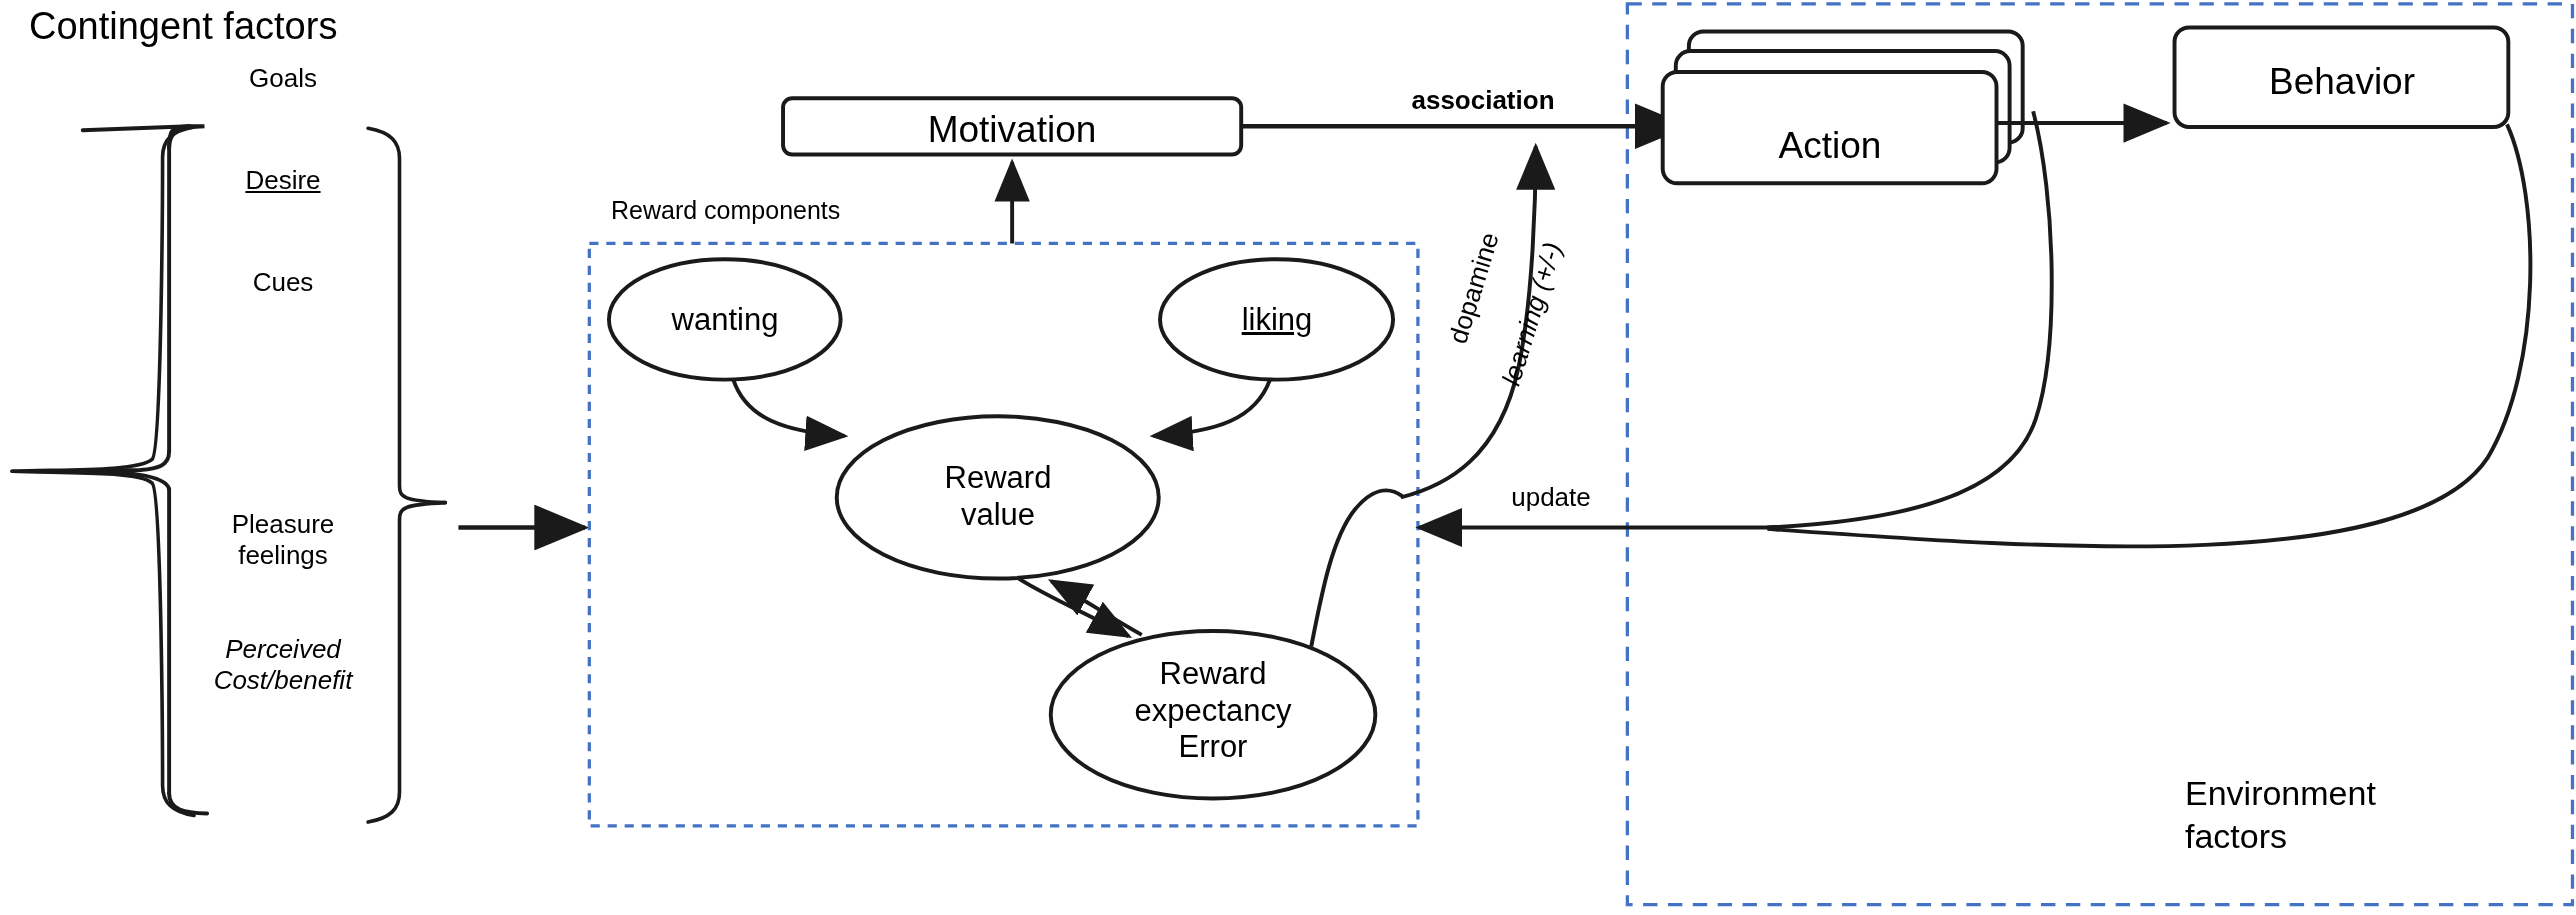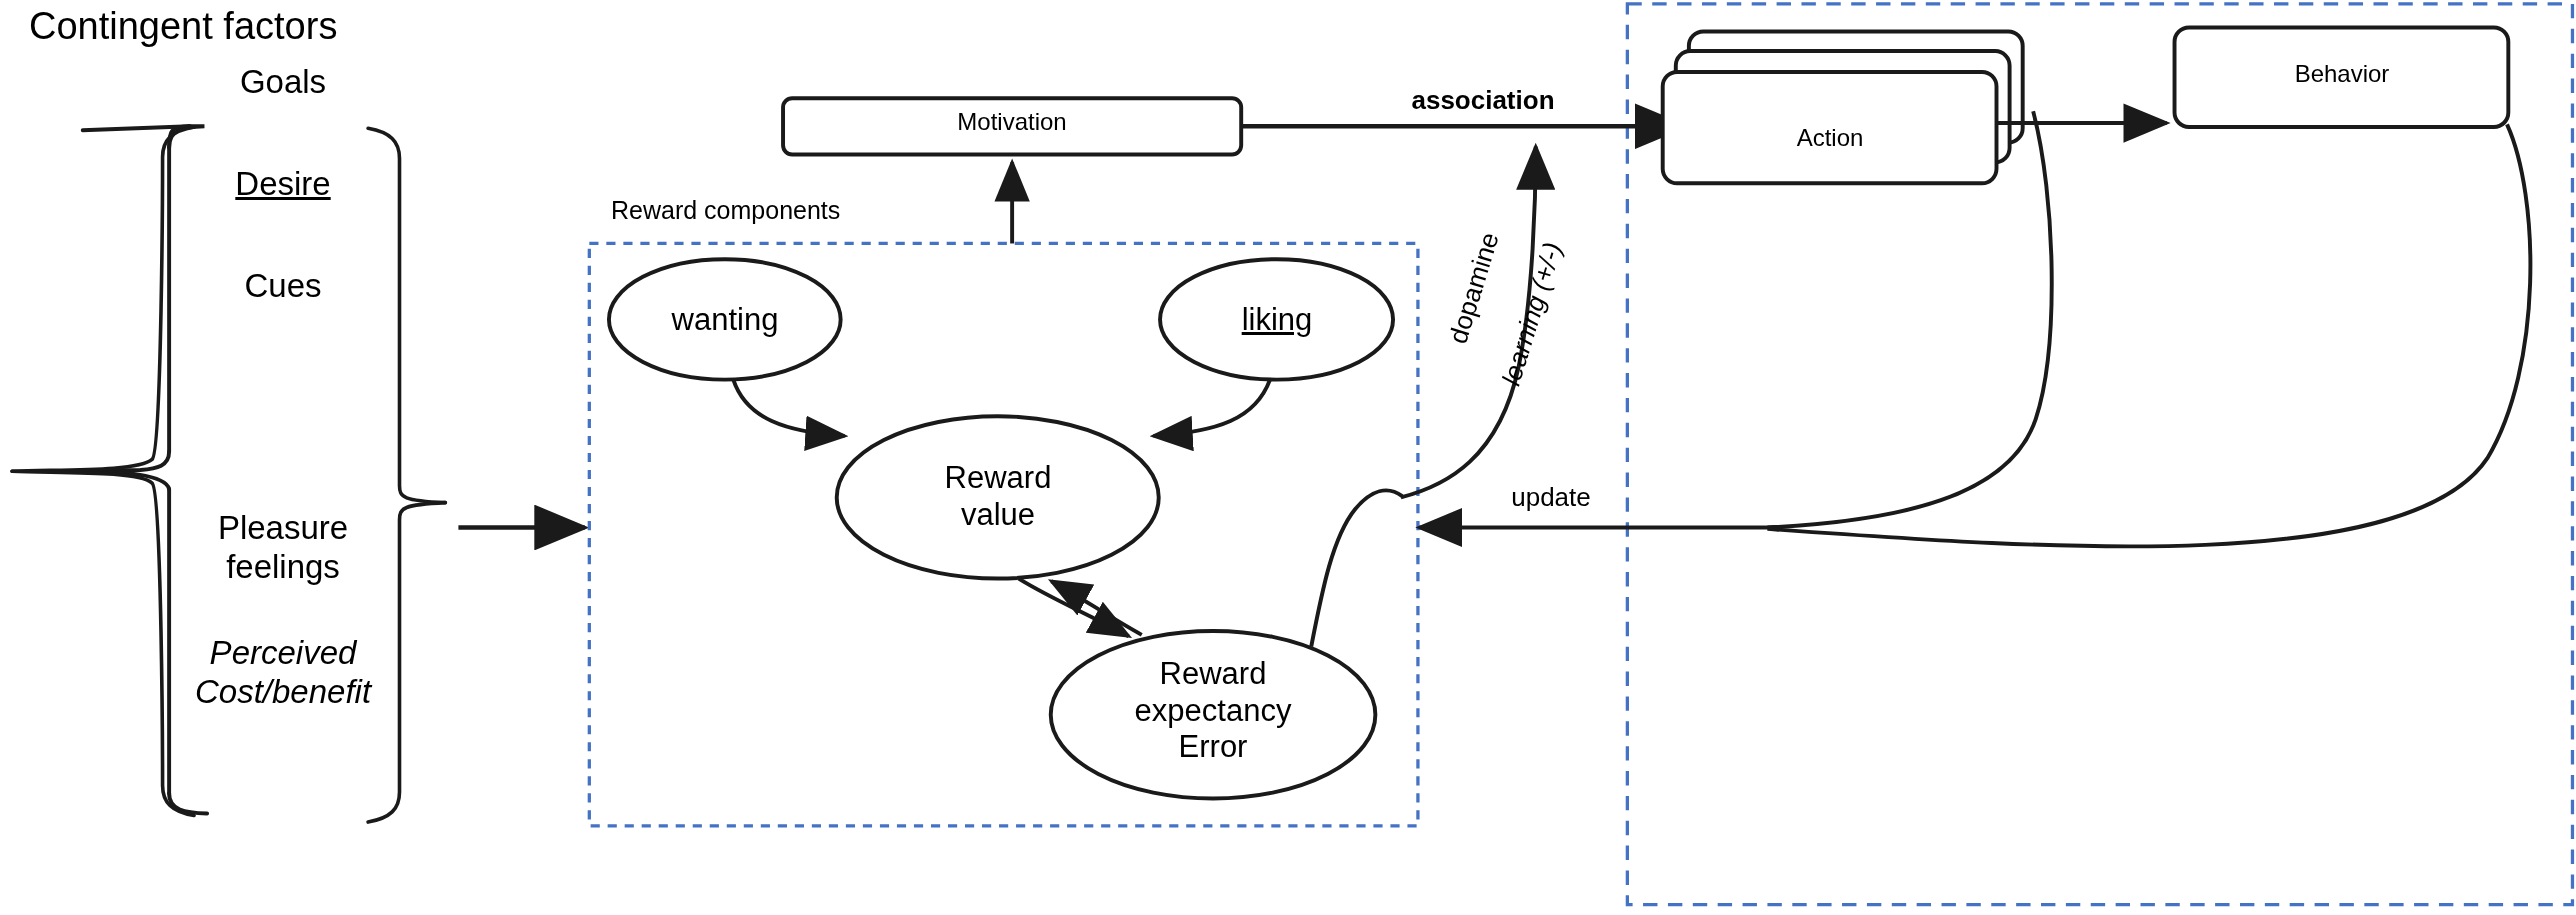--- a/index.html
+++ b/index.html
@@ -3,25 +3,25 @@
 <meta charset="utf-8">
 <style>
   html,body{margin:0;padding:0;background:#ffffff;}
   body{width:2576px;height:915px;position:relative;overflow:hidden;
        font-family:"Liberation Sans","DejaVu Sans",sans-serif;color:#000;}
   #stage{position:absolute;left:0;top:0;width:2576px;height:729px;}
   svg#canvas{position:absolute;left:0;top:0;width:2576px;height:915px;}
   .lbl{position:absolute;white-space:pre;line-height:1.18;color:#000;}
   .ctr{text-align:center;transform:translateX(-50%);}
   .title{font-size:38px;}
-  .item{font-size:33px;}
+  .item{font-size:26px;}
   .nodetxt{font-size:31px;}
   .smalltxt{font-size:25px;}
   .edgelbl{font-size:26px;}
-  .boxtxt{font-size:24px;}
+  .boxtxt{font-size:37px;}
   .envtxt{font-size:34px;line-height:1.25;}
   .rot-dopa{transform:translate(-50%,-50%) rotate(-73deg);}
   .rot-learn{transform:translate(-50%,-50%) rotate(-73deg);font-style:italic;}
 </style>
 </head>
 <body>
 
 <div id="stage">
 
   <svg id="canvas" viewBox="0 0 3935 1398" xmlns="http://www.w3.org/2000/svg">
@@ -139,15 +139,17 @@
 Error</div>
 
   <div class="lbl edgelbl ctr" style="left:1483px;top:85px;font-weight:bold;">association</div>
   <div class="lbl edgelbl rot-dopa" style="left:1474px;top:288px;">dopamine</div>
   <div class="lbl edgelbl rot-learn" style="left:1532px;top:314px;">learning (+/-)</div>
   <div class="lbl edgelbl ctr" style="left:1551px;top:482px;">update</div>
 
   <div class="lbl boxtxt ctr" style="left:1830px;top:110px;margin-top:14px;">Action</div>
   <div class="lbl boxtxt ctr" style="left:2342px;top:60px;">Behavior</div>
 
+  <div class="lbl envtxt" style="left:2185px;top:772px;">Environment
+factors</div>
 
 </div>
 
 
 </body></html>

